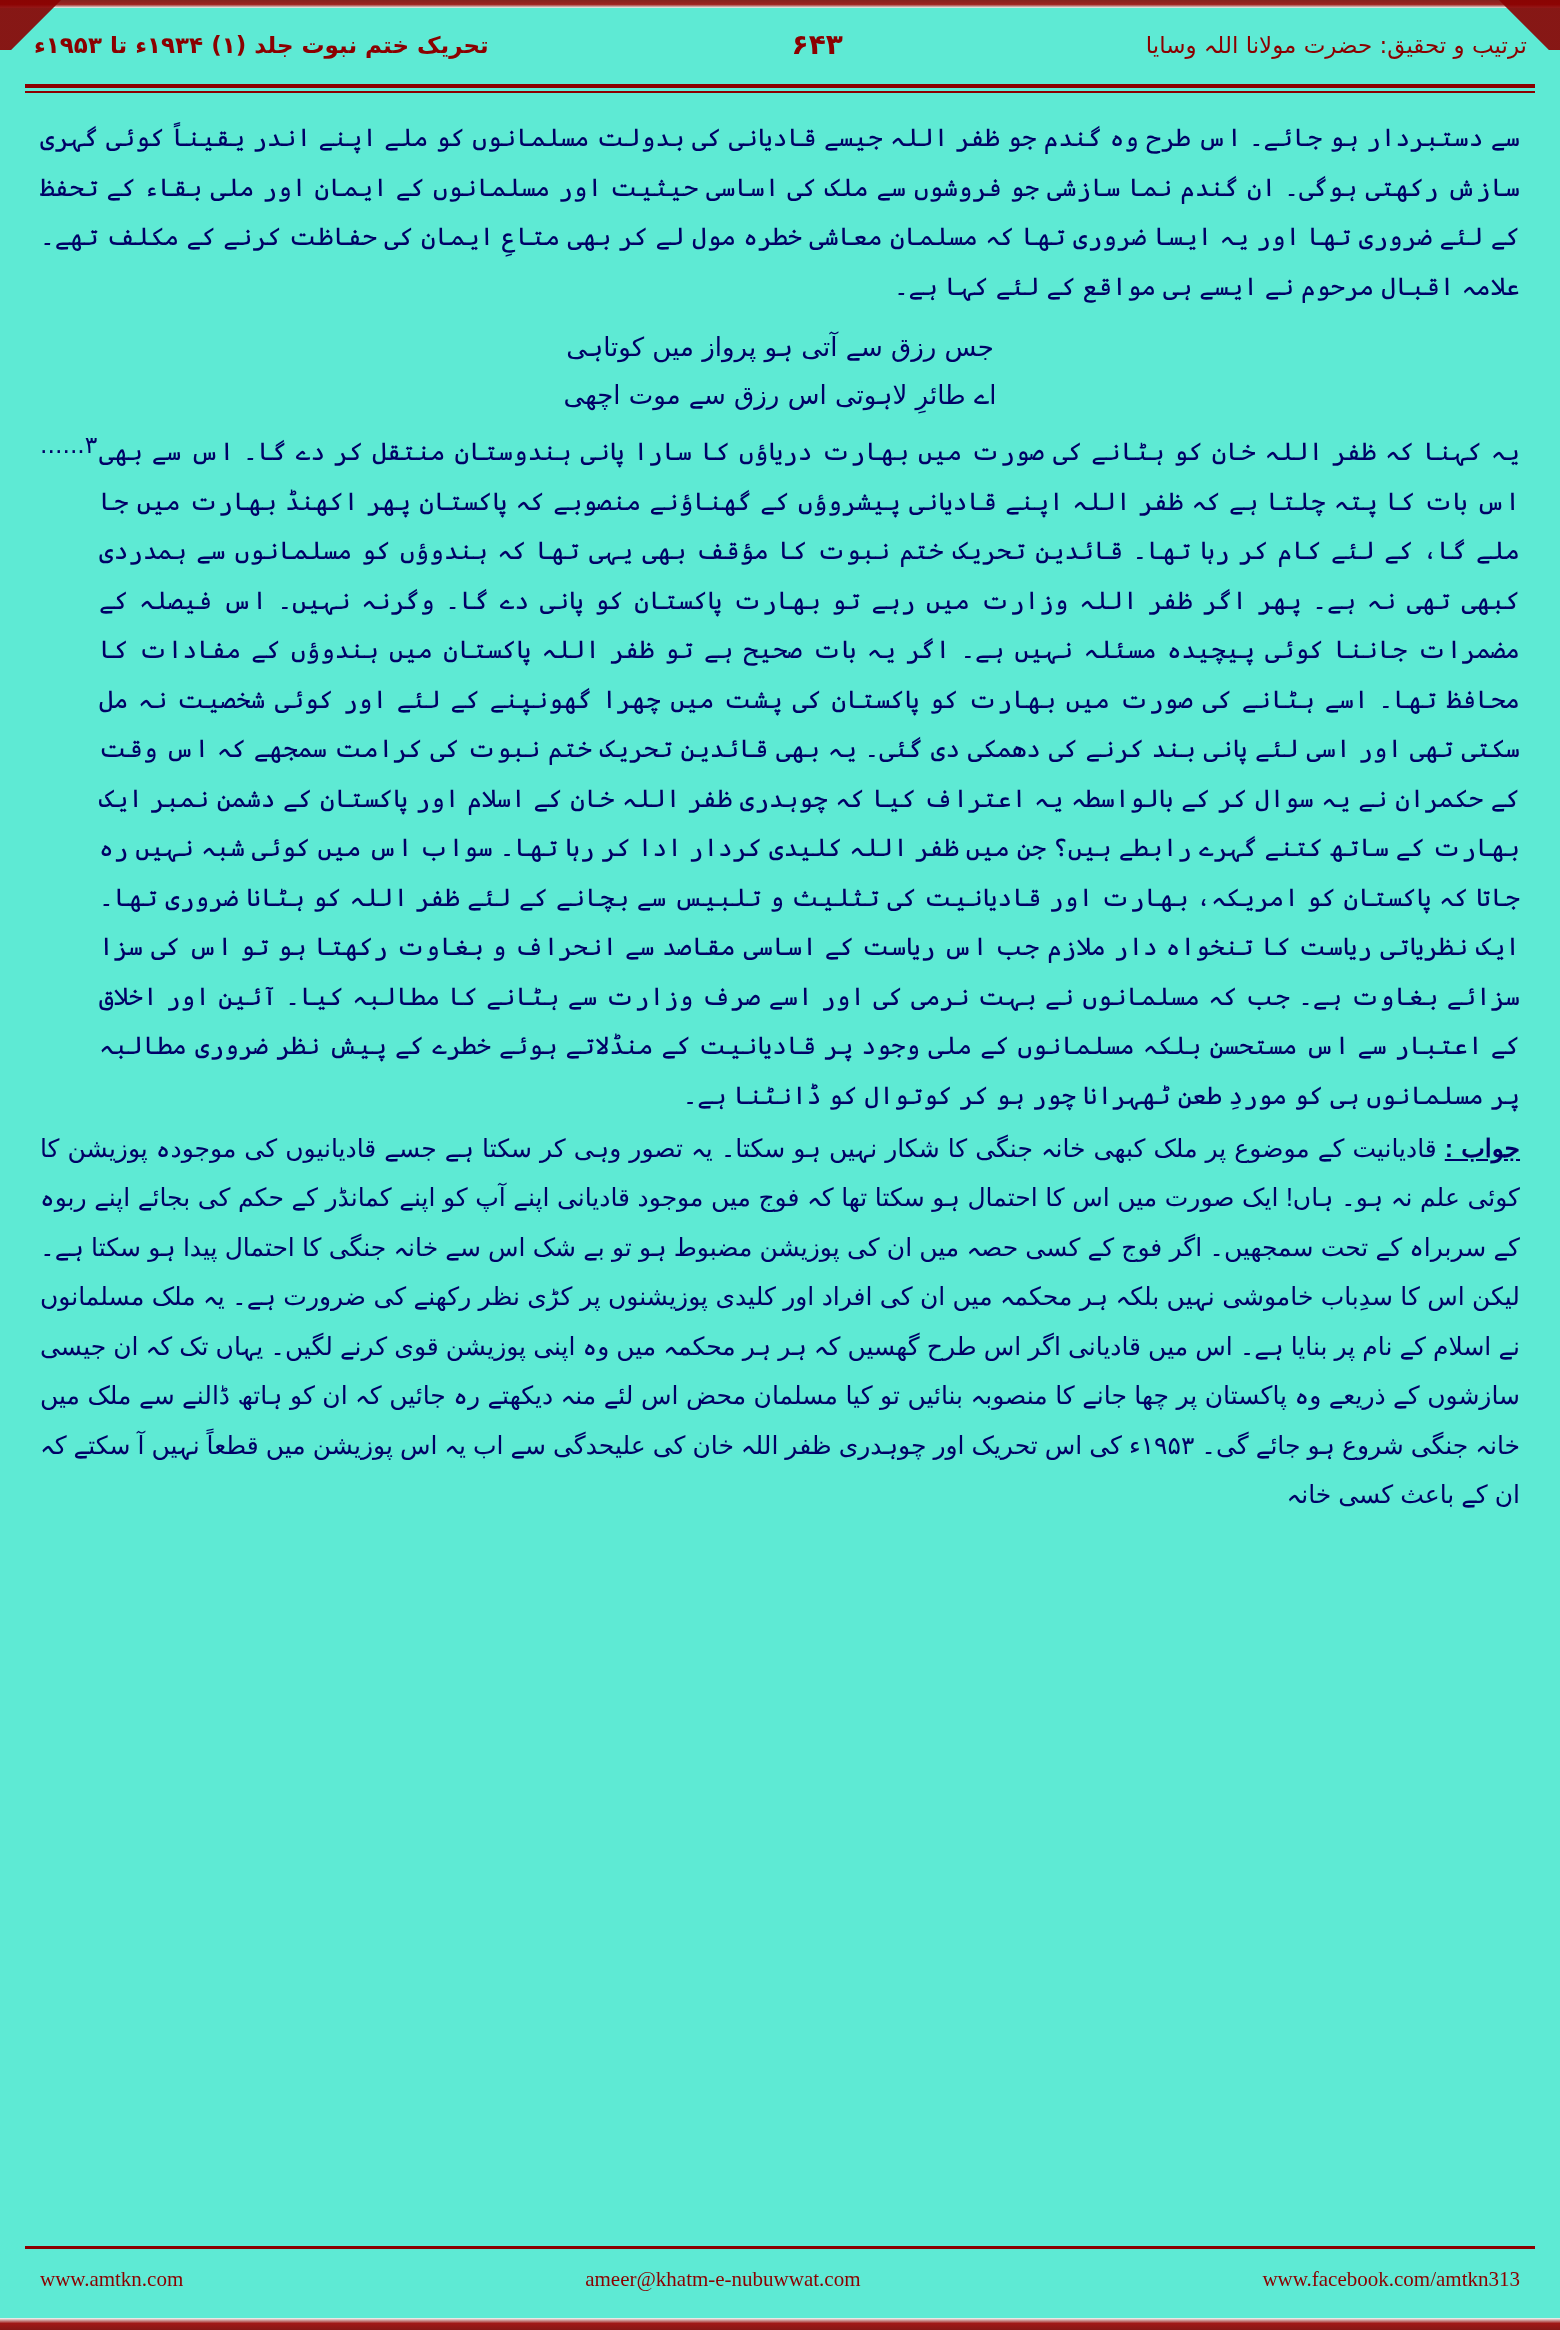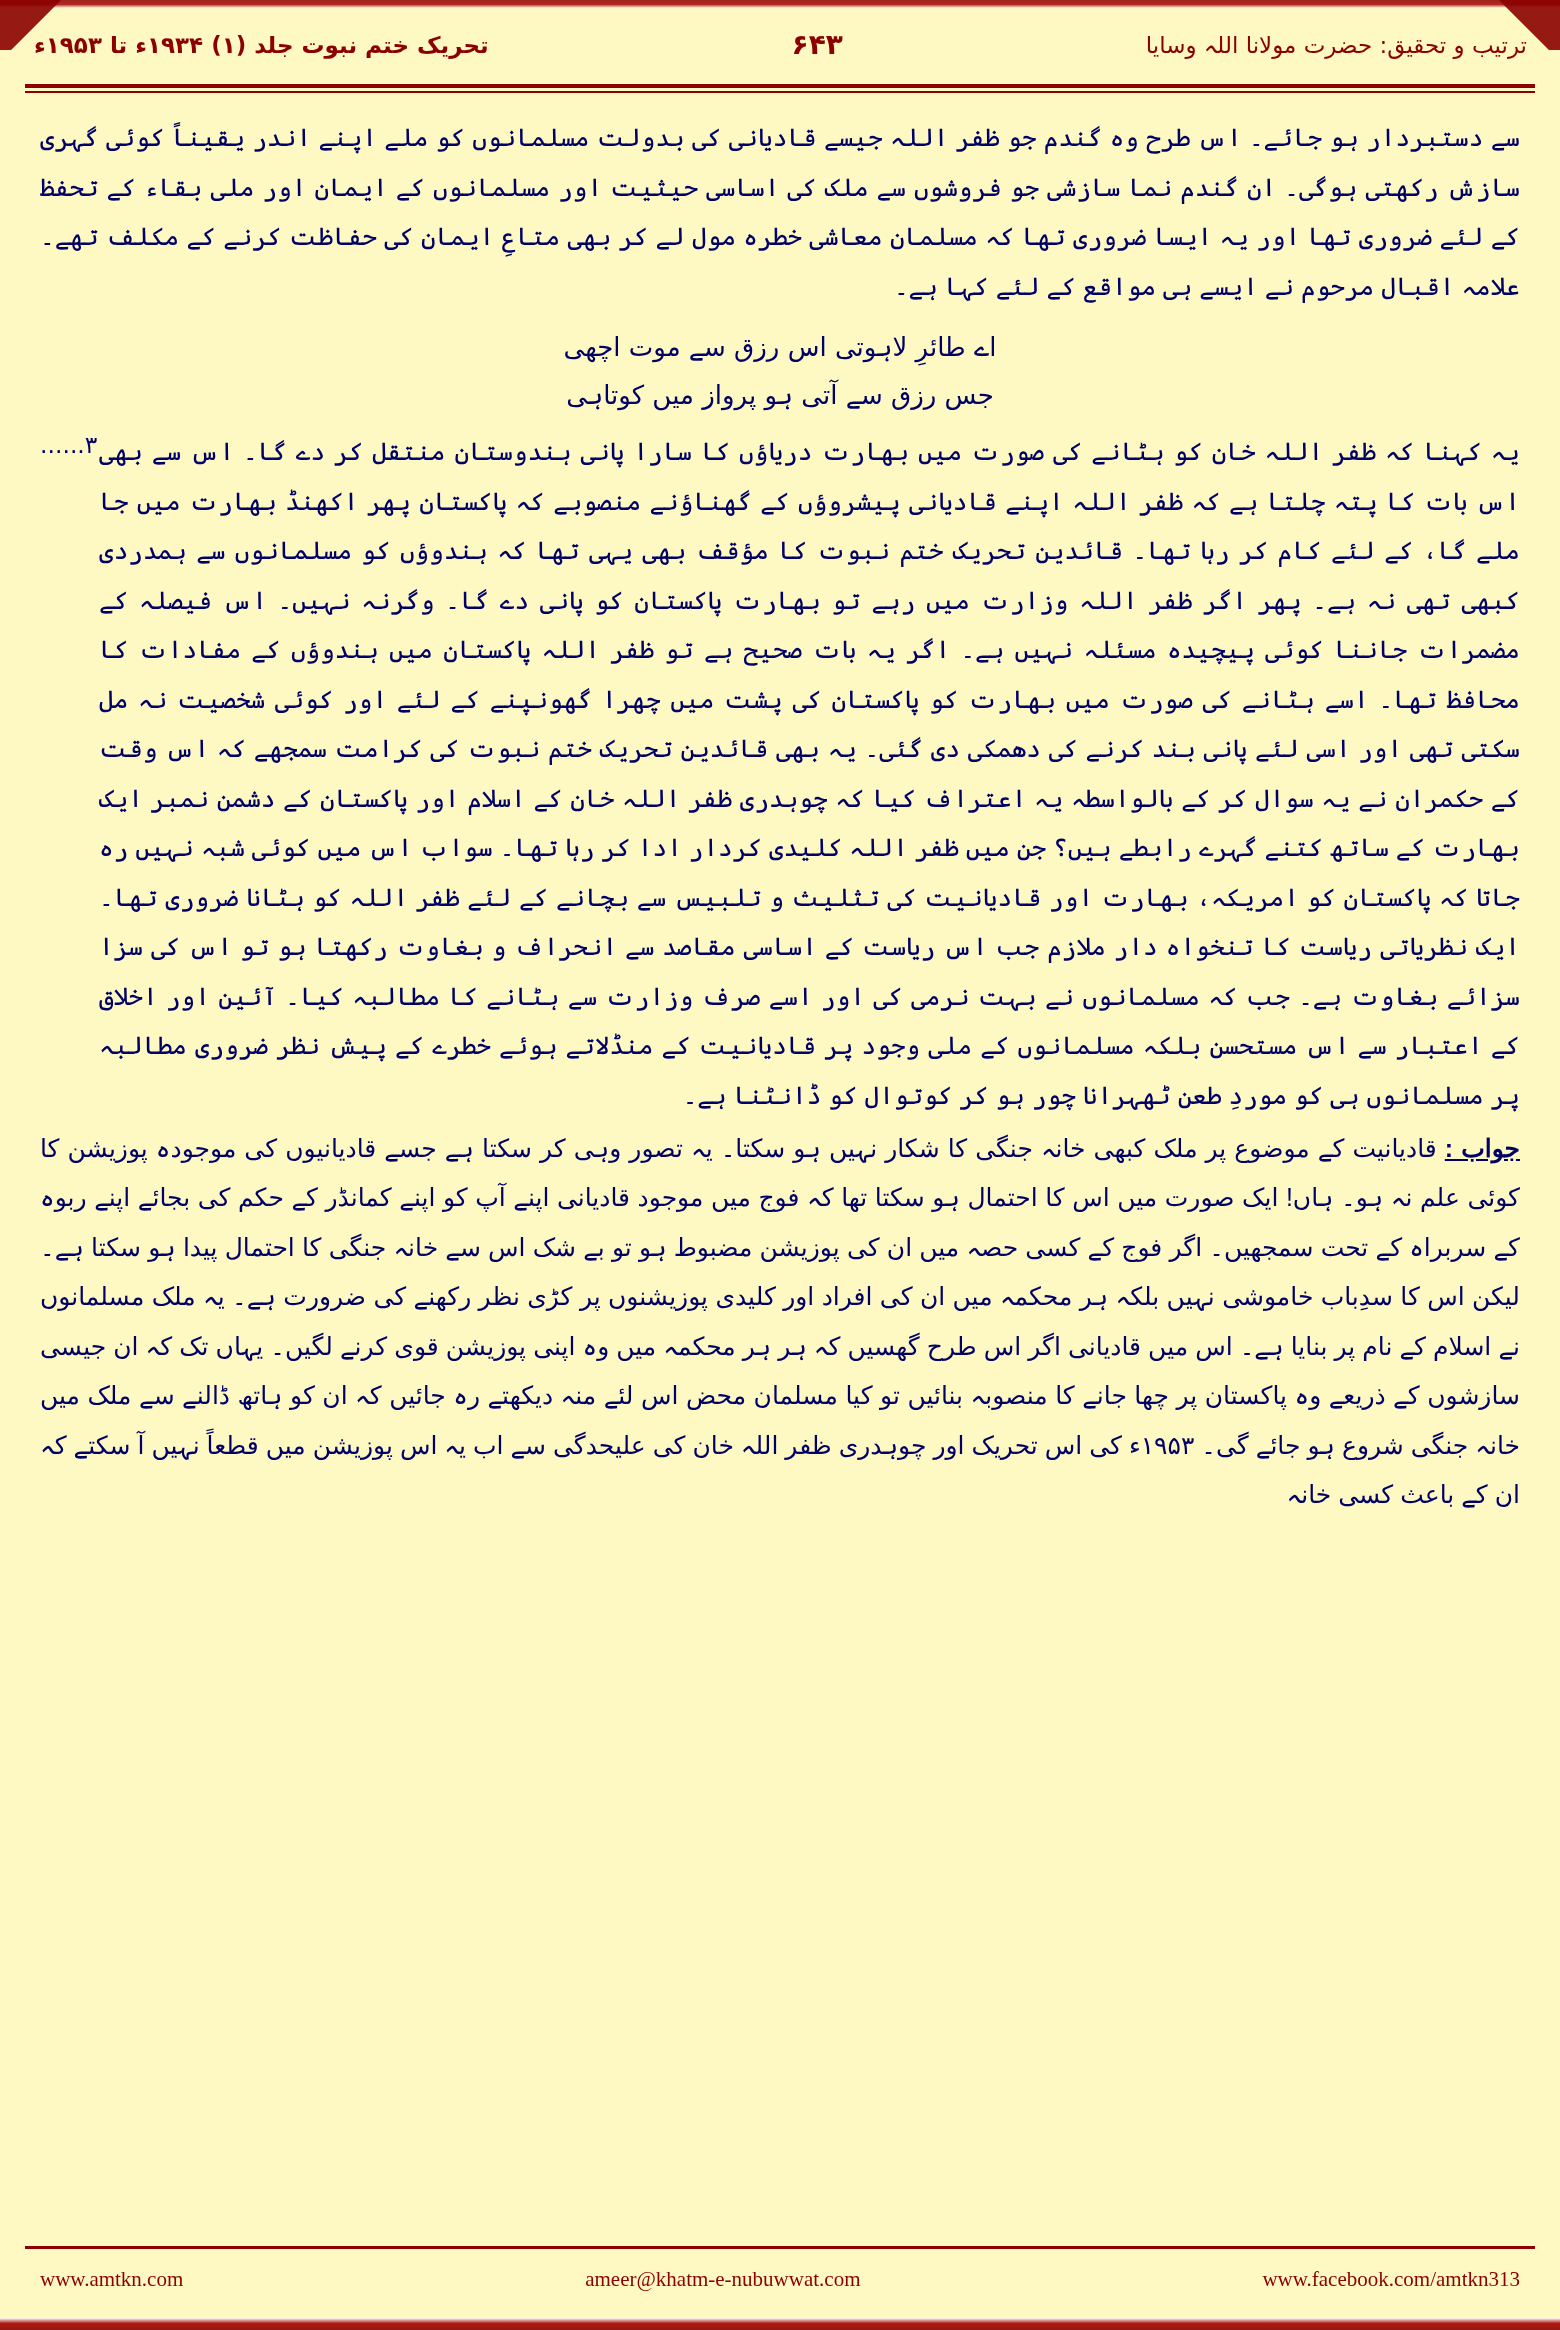--- a/index.html
+++ b/index.html
@@ -12,21 +12,21 @@
     height: 2330px;
     font-family: "DejaVu Sans", sans-serif;
     position: relative;
     overflow: hidden;
   }
 
   .page {
     position: relative;
     width: 1560px;
     height: 2330px;
-    background: #fef9c3;
+    background: #5eead4;
     box-sizing: border-box;
     padding: 0;
   }
 
   
   .header-rule-top {
     position: absolute;
     top: 0;
     left: 0;
     width: 1560px;
@@ -211,22 +211,22 @@
   </div>
 
   <div class="header-sep"></div>
   <div class="header-sep2"></div>
 
   <div class="body-area">
 
     <p class="para">سے دستبردار ہو جائے۔ اس طرح وہ گندم جو ظفر اللہ جیسے قادیانی کی بدولت مسلمانوں کو ملے اپنے اندر یقیناً کوئی گہری سازش رکھتی ہوگی۔ ان گندم نما سازشی جو فروشوں سے ملک کی اساسی حیثیت اور مسلمانوں کے ایمان اور ملی بقاء کے تحفظ کے لئے ضروری تھا اور یہ ایسا ضروری تھا کہ مسلمان معاشی خطرہ مول لے کر بھی متاعِ ایمان کی حفاظت کرنے کے مکلف تھے۔ علامہ اقبال مرحوم نے ایسے ہی مواقع کے لئے کہا ہے۔</p>
 
     <div class="verse-block">
+      <div class="verse">جس رزق سے آتی ہو پرواز میں کوتاہی</div>
       <div class="verse">اے طائرِ لاہوتی اس رزق سے موت اچھی</div>
-      <div class="verse">جس رزق سے آتی ہو پرواز میں کوتاہی</div>
     </div>
 
     <div class="numbered">
       <span class="num-marker">۳......</span>
       <span class="para para-text">یہ کہنا کہ ظفر اللہ خان کو ہٹانے کی صورت میں بھارت دریاؤں کا سارا پانی ہندوستان منتقل کر دے گا۔ اس سے بھی اس بات کا پتہ چلتا ہے کہ ظفر اللہ اپنے قادیانی پیشروؤں کے گھناؤنے منصوبے کہ پاکستان پھر اکھنڈ بھارت میں جا ملے گا، کے لئے کام کر رہا تھا۔ قائدین تحریک ختم نبوت کا مؤقف بھی یہی تھا کہ ہندوؤں کو مسلمانوں سے ہمدردی کبھی تھی نہ ہے۔ پھر اگر ظفر اللہ وزارت میں رہے تو بھارت پاکستان کو پانی دے گا۔ وگرنہ نہیں۔ اس فیصلہ کے مضمرات جاننا کوئی پیچیدہ مسئلہ نہیں ہے۔ اگر یہ بات صحیح ہے تو ظفر اللہ پاکستان میں ہندوؤں کے مفادات کا محافظ تھا۔ اسے ہٹانے کی صورت میں بھارت کو پاکستان کی پشت میں چھرا گھونپنے کے لئے اور کوئی شخصیت نہ مل سکتی تھی اور اسی لئے پانی بند کرنے کی دھمکی دی گئی۔ یہ بھی قائدین تحریک ختم نبوت کی کرامت سمجھے کہ اس وقت کے حکمران نے یہ سوال کر کے بالواسطہ یہ اعتراف کیا کہ چوہدری ظفر اللہ خان کے اسلام اور پاکستان کے دشمن نمبر ایک بھارت کے ساتھ کتنے گہرے رابطے ہیں؟ جن میں ظفر اللہ کلیدی کردار ادا کر رہا تھا۔ سواب اس میں کوئی شبہ نہیں رہ جاتا کہ پاکستان کو امریکہ، بھارت اور قادیانیت کی تثلیث و تلبیس سے بچانے کے لئے ظفر اللہ کو ہٹانا ضروری تھا۔ ایک نظریاتی ریاست کا تنخواہ دار ملازم جب اس ریاست کے اساسی مقاصد سے انحراف و بغاوت رکھتا ہو تو اس کی سزا سزائے بغاوت ہے۔ جب کہ مسلمانوں نے بہت نرمی کی اور اسے صرف وزارت سے ہٹانے کا مطالبہ کیا۔ آئین اور اخلاق کے اعتبار سے اس مستحسن بلکہ مسلمانوں کے ملی وجود پر قادیانیت کے منڈلاتے ہوئے خطرے کے پیش نظر ضروری مطالبہ پر مسلمانوں ہی کو موردِ طعن ٹھہرانا چور ہو کر کوتوال کو ڈانٹنا ہے۔</span>
     </div>
 
 
     <p class="para"><span class="a-label">جواب :</span> <span>قادیانیت کے موضوع پر ملک کبھی خانہ جنگی کا شکار نہیں ہو سکتا۔ یہ تصور وہی کر سکتا ہے جسے قادیانیوں کی موجودہ پوزیشن کا کوئی علم نہ ہو۔ ہاں! ایک صورت میں اس کا احتمال ہو سکتا تھا کہ فوج میں موجود قادیانی اپنے آپ کو اپنے کمانڈر کے حکم کی بجائے اپنے ربوہ کے سربراہ کے تحت سمجھیں۔ اگر فوج کے کسی حصہ میں ان کی پوزیشن مضبوط ہو تو بے شک اس سے خانہ جنگی کا احتمال پیدا ہو سکتا ہے۔ لیکن اس کا سدِباب خاموشی نہیں بلکہ ہر محکمہ میں ان کی افراد اور کلیدی پوزیشنوں پر کڑی نظر رکھنے کی ضرورت ہے۔ یہ ملک مسلمانوں نے اسلام کے نام پر بنایا ہے۔ اس میں قادیانی اگر اس طرح گھسیں کہ ہر ہر محکمہ میں وہ اپنی پوزیشن قوی کرنے لگیں۔ یہاں تک کہ ان جیسی سازشوں کے ذریعے وہ پاکستان پر چھا جانے کا منصوبہ بنائیں تو کیا مسلمان محض اس لئے منہ دیکھتے رہ جائیں کہ ان کو ہاتھ ڈالنے سے ملک میں خانہ جنگی شروع ہو جائے گی۔ ۱۹۵۳ء کی اس تحریک اور چوہدری ظفر اللہ خان کی علیحدگی سے اب یہ اس پوزیشن میں قطعاً نہیں آ سکتے کہ ان کے باعث کسی خانہ</span></p>
 

